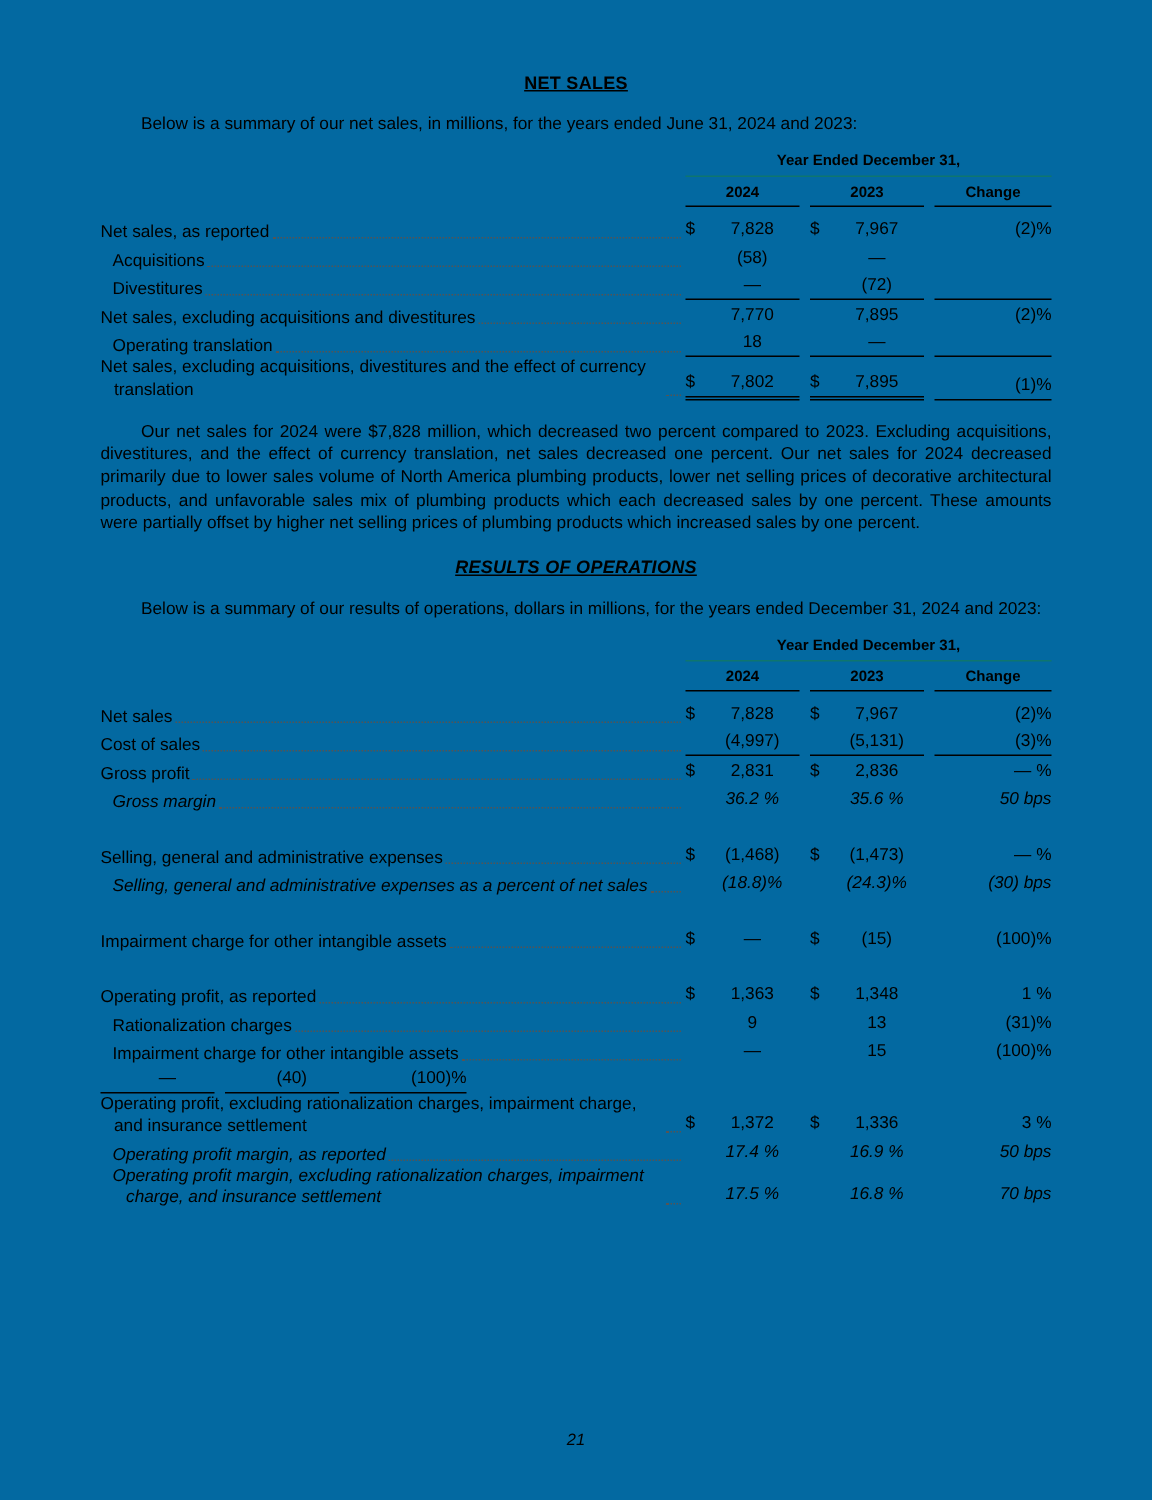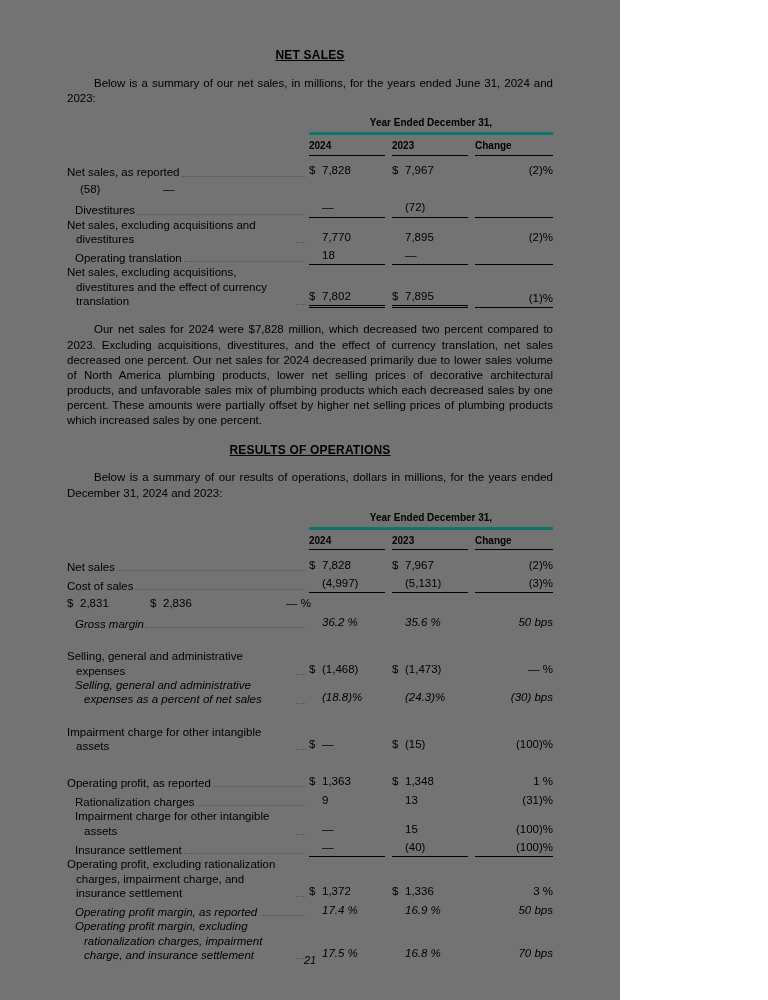--- a/index.html
+++ b/index.html
@@ -1,58 +1,58 @@
 <!DOCTYPE html>
 <html><head>
 <meta charset="utf-8">
 <style>
   * { box-sizing: border-box; margin: 0; padding: 0; }
   html, body { background: #ffffff; }
   body { width: 768px; margin: 0 auto; }
   .page {
     position: relative;
-    width: 620px; height: 1000px;
+    width: 768px; height: 1000px;
     padding: 46px 67px 0 67px;
     font-family: "Liberation Sans", sans-serif;
     font-size: 11.5px; line-height: 1.32; color: #000;
-    overflow: hidden; background: #737373;
+    overflow: hidden; background: #0369a1;
   }
   .sec-heading {
     text-align: center; font-weight: bold; font-size: 12px;
     text-decoration: underline; margin: 2px 0 12px 0; letter-spacing: .2px;
   }
   .para { text-align: justify; text-indent: 27px; margin-bottom: 10px; }
 
   .fintable { margin: 10px 0 14px 0; }
   .thead-row { display: flex; }
   .lblspace { flex: 1; }
   .spanhdr {
     width: 244px; text-align: center; font-weight: bold; font-size: 10px;
-    border-bottom: 3px solid #0f766e; padding-bottom: 3px;
+    border-bottom: 1px solid #0f766e; padding-bottom: 3px;
   }
   .colhdr-row { display: flex; margin-top: 4px; margin-bottom: 5px; }
   .colhdr {
-    font-weight: bold; font-size: 10px; text-align: left;
+    font-weight: bold; font-size: 10px; text-align: center;
     border-bottom: 1px solid #000; padding-bottom: 2px;
   }
   .colhdr.c1 { width: 76px; }
   .colhdr.c2 { width: 76px; margin-left: 7px; }
   .colhdr.c3 { width: 78px; margin-left: 7px; }
 
   .trow { display: flex; align-items: flex-end; min-height: 19px; line-height: 1.25; }
   .sprow { height: 18px; }
   .lbl { flex: 1; display: flex; align-items: flex-end; min-width: 0; }
   .lbl-text { padding-left: 9px; text-indent: -9px; }
   .ind .lbl-text { margin-left: 8px; }
   .ital { font-style: italic; }
   .leader { flex: 1; min-width: 10px; border-bottom: 1px dotted #555; margin: 0 3px 3px 2px; }
   .grp { width: 76px; display: flex; align-items: flex-end; padding-bottom: 2px; }
   .grp2 { margin-left: 7px; }
   .usd { width: 13px; text-align: left; }
-  .val { flex: 1; text-align: left; white-space: nowrap; }
+  .val { flex: 1; text-align: center; white-space: nowrap; }
   .chgc { width: 78px; margin-left: 7px; text-align: right; padding-bottom: 2px; white-space: nowrap; }
   .bb { border-bottom: 1px solid #000; }
   .dbb { border-bottom: 3px double #000; }
 
   .pageno { position: absolute; left: 0; right: 0; bottom: 32px; text-align: center; font-size: 11px; font-style: italic; }
 </style>
 </head>
 <body>
 
 <div class="page">
@@ -83,20 +83,24 @@
           <span class="val">7,828</span>
         </div>
       <div class="grp grp2">
           <span class="usd">$</span>
           <span class="val">7,967</span>
         </div>
       <div class="chgc">(2)%</div>
     </div>
 
     <div class="trow ind">
+      <div class="lbl">
+          <span class="lbl-text">Acquisitions</span>
+          <span class="leader"></span>
+        </div>
       <div class="grp">
           <span class="usd"></span>
           <span class="val">(58)</span>
         </div>
       <div class="grp grp2">
           <span class="usd"></span>
           <span class="val">—</span>
         </div>
       <div class="chgc"></div>
     </div>
@@ -161,21 +165,21 @@
       <div class="grp grp2 dbb">
           <span class="usd">$</span>
           <span class="val">7,895</span>
         </div>
       <div class="chgc bb">(1)%</div>
     </div>
   </div>
 
   <p class="para">Our net sales for 2024 were $7,828 million, which decreased two percent compared to 2023. Excluding acquisitions, divestitures, and the effect of currency translation, net sales decreased one percent. Our net sales for 2024 decreased primarily due to lower sales volume of North America plumbing products, lower net selling prices of decorative architectural products, and unfavorable sales mix of plumbing products which each decreased sales by one percent. These amounts were partially offset by higher net selling prices of plumbing products which increased sales by one percent.</p>
 
-  <div class="sec-heading" style="margin-top:14px;">RESULTS OF OPERATIONS</div>
+  <div class="sec-heading" style="margin-top:14px;font-style:italic;">RESULTS OF OPERATIONS</div>
 
   <p class="para">Below is a summary of our results of operations, dollars in millions, for the years ended December 31, 2024 and 2023:</p>
 
   <div class="fintable">
     <div class="thead-row">
       <div class="lblspace"></div>
       <div class="spanhdr">Year Ended December 31,</div>
     </div>
     <div class="colhdr-row">
       <div class="lblspace"></div>
@@ -210,20 +214,24 @@
           <span class="val">(4,997)</span>
         </div>
       <div class="grp grp2 bb">
           <span class="usd"></span>
           <span class="val">(5,131)</span>
         </div>
       <div class="chgc bb">(3)%</div>
     </div>
 
     <div class="trow">
+      <div class="lbl">
+          <span class="lbl-text">Gross profit</span>
+          <span class="leader"></span>
+        </div>
       <div class="grp">
           <span class="usd">$</span>
           <span class="val">2,831</span>
         </div>
       <div class="grp grp2">
           <span class="usd">$</span>
           <span class="val">2,836</span>
         </div>
       <div class="chgc">— %</div>
     </div>
@@ -340,24 +348,20 @@
           <span class="val">—</span>
         </div>
       <div class="grp grp2">
           <span class="usd"></span>
           <span class="val">15</span>
         </div>
       <div class="chgc">(100)%</div>
     </div>
 
     <div class="trow ind">
-      <div class="lbl">
-          <span class="lbl-text">Insurance settlement</span>
-          <span class="leader"></span>
-        </div>
       <div class="grp bb">
           <span class="usd"></span>
           <span class="val">—</span>
         </div>
       <div class="grp grp2 bb">
           <span class="usd"></span>
           <span class="val">(40)</span>
         </div>
       <div class="chgc bb">(100)%</div>
     </div>

